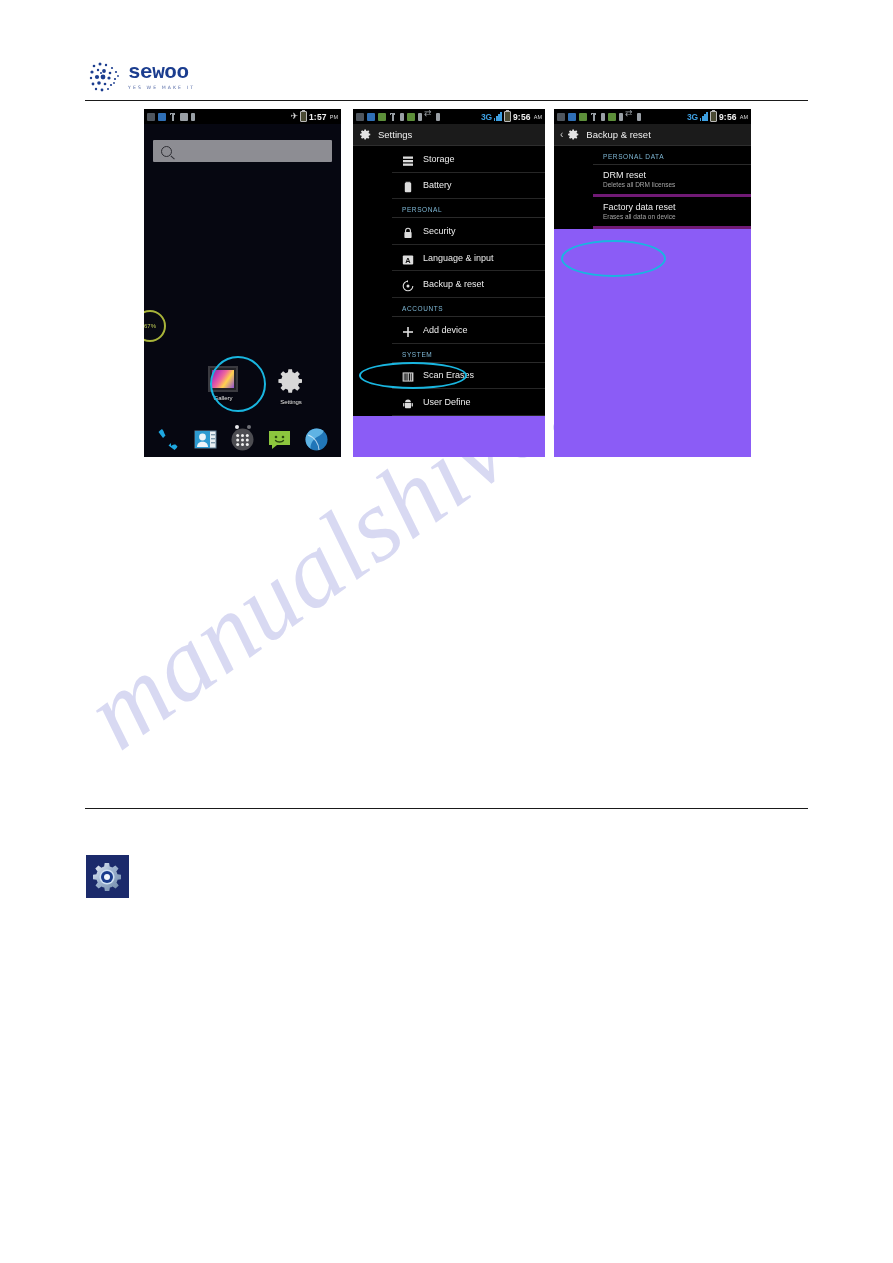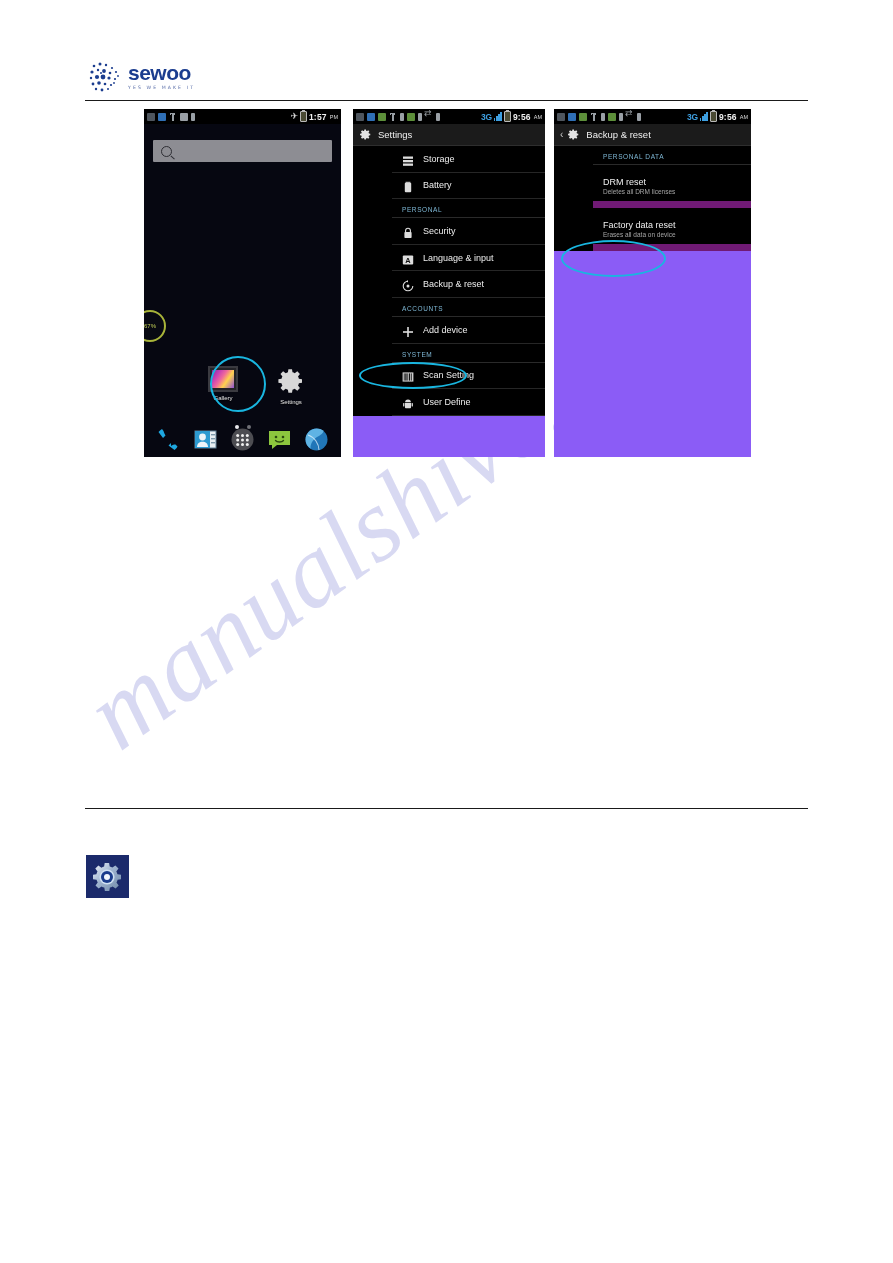--- a/index.html
+++ b/index.html
@@ -46,21 +46,21 @@
     z-index: 10;
   }
   .logo-dots { width: 36px; height: 34px; flex: 0 0 36px; }
   .logo-text-block {
     margin-left: 4px;
     display: flex;
     flex-direction: column;
     justify-content: center;
   }
   .logo-word {
-    font-family: Liberation Sans, sans-serif;
+    font-family: Liberation Mono, monospace;
     font-weight: bold;
     font-size: 21px;
     color: #1b3d8f;
     letter-spacing: -0.5px;
     line-height: 20px;
   }
   .logo-tag {
     font-family: "DejaVu Sans", sans-serif;
     font-size: 4.6px;
     color: #5a6ea8;
@@ -267,22 +267,21 @@
     height: 26.6px;
     border-bottom: 1px solid #262626;
     box-sizing: border-box;
   }
   .set-row-label { font-size: 9px; color: #ededed; }
   .set-icon { width: 12px; height: 12px; flex: 0 0 12px; position: relative; }
 
   
   .dr-row {
     padding: 5px 10px 6px 10px;
-    border-bottom: 7px solid #701a75;
-    margin-top: 7px;
+    border-bottom: 3px solid #701a75;
   }
   .dr-title { font-size: 9px; color: #efefef; }
   .dr-sub { font-size: 6.5px; color: #a6a6a6; margin-top: 1px; }
   .hl-backup {
     left: 6px; top: 216px;
     width: 108px; height: 27px;
     border-radius: 50%;
   }
   .hl-factory {
     left: 7px; top: 94px;
@@ -553,21 +552,21 @@
             <rect x="0.6" y="1.4" width="10.8" height="9.2" fill="#cfcfcf"></rect>
             <g fill="#111">
               <rect x="1.8" y="2.4" width="0.8" height="7.2"></rect>
               <rect x="3.3" y="2.4" width="1.3" height="7.2"></rect>
               <rect x="5.4" y="2.4" width="0.7" height="7.2"></rect>
               <rect x="6.9" y="2.4" width="1.2" height="7.2"></rect>
               <rect x="8.9" y="2.4" width="0.8" height="7.2"></rect>
             </g>
           </svg>
       </span>
-      <span class="set-row-label">Scan Setting</span>
+      <span class="set-row-label">Scan Erases</span>
     </div>
     <div class="set-row">
       <span class="set-icon">
         <svg width="12" height="12" viewBox="0 0 12 12">
             <path d="M3 5h6v4.4a.8.8 0 01-.8.8H3.8a.8.8 0 01-.8-.8z" fill="#ddd"></path>
             <path d="M3.1 4.3a2.9 2.9 0 015.8 0z" fill="#ddd"></path>
             <rect x="1.1" y="5" width="1.3" height="3.6" rx=".6" fill="#ddd"></rect>
             <rect x="9.6" y="5" width="1.3" height="3.6" rx=".6" fill="#ddd"></rect>
           </svg>
       </span>

